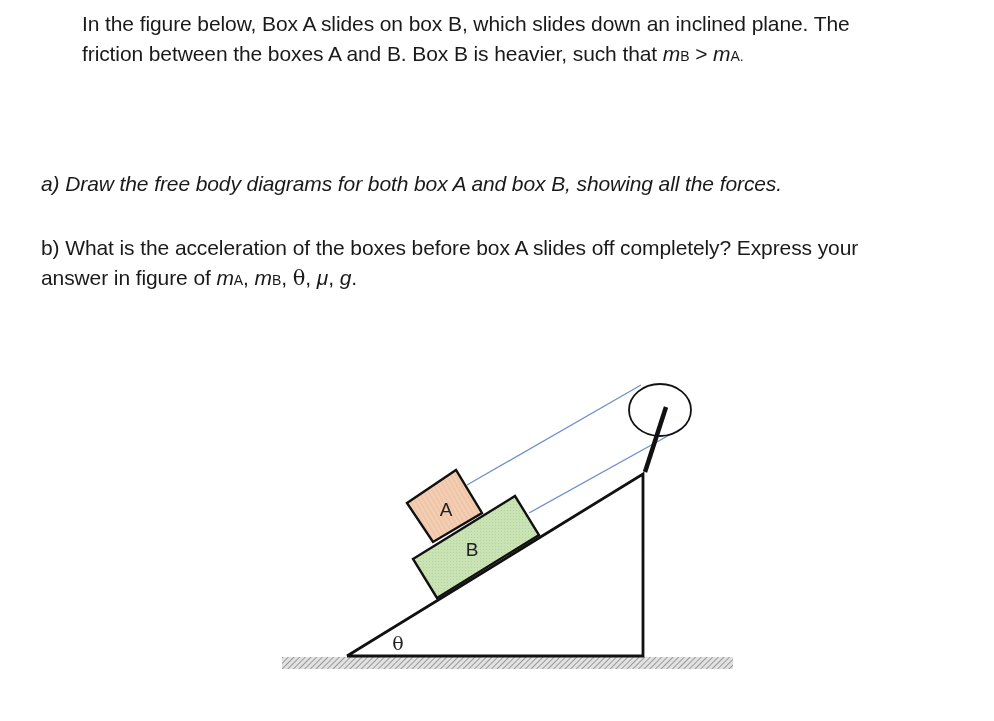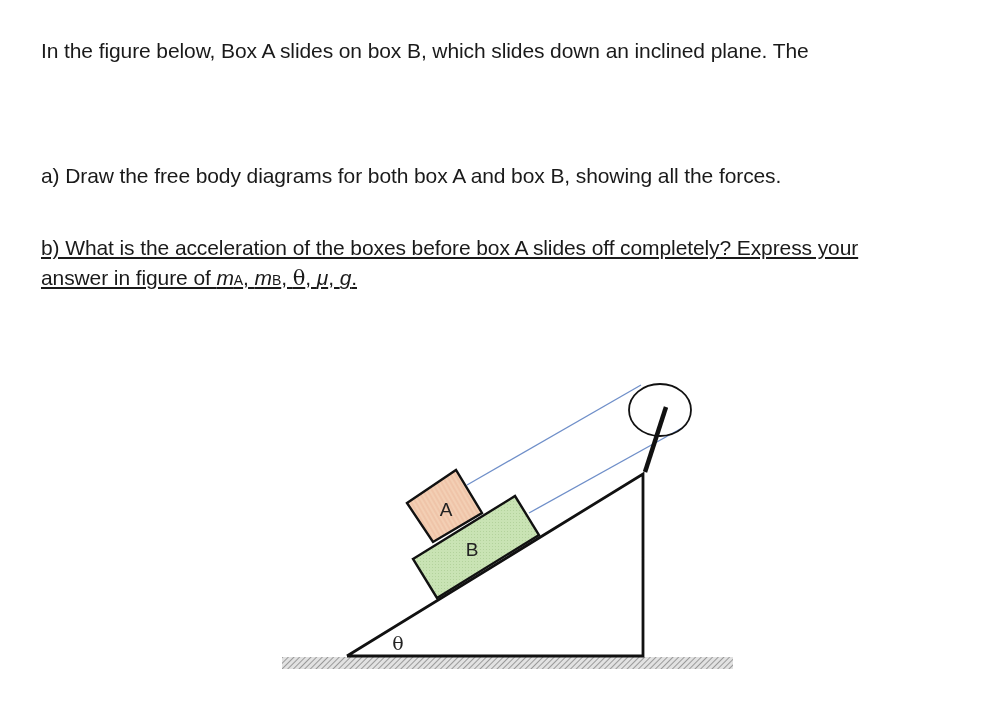--- a/index.html
+++ b/index.html
@@ -3,30 +3,31 @@
   <meta charset="utf-8">
   <style>
     html, body { margin: 0; padding: 0; background: #ffffff; }
     body { width: 994px; height: 721px; position: relative; overflow: hidden;
            font-family: "Liberation Sans", "DejaVu Sans", sans-serif; color: #1a1a1a; }
     .text-block { position: absolute; left: 41px; font-size: 21px; line-height: 30px; letter-spacing: -0.1px; }
     .line { display: block; white-space: nowrap; }
     .it { font-style: italic; }
     .sub { font-size: 14px; font-style: normal; }
     .serif { font-family: "DejaVu Serif", "Liberation Serif", serif; font-style: normal; }
-    #p1 { top: 36px; }
-    #p2 { top: 161px; }
-    #p3 { top: 233px; text-decoration: underline; }
+    #p1 { top: 9px; margin-left: 41px; }
+    #p2 { top: 169px; font-style: italic; }
+    #p3 { top: 233px; }
     svg#figure { position: absolute; left: 0; top: 0; }
   </style>
 </head>
 <body>
 
 <div class="text-block" id="p1">
   <span class="line">In the figure below, Box A slides on box B, which slides down an inclined plane. The</span>
+  <span class="line"><span>friction between the boxes A and B. Box B is heavier, such that </span><span class="it">m</span><span class="sub">B</span><span> &gt; </span><span class="it">m</span><span class="sub">A</span><span class="sub">.</span></span>
 </div>
 
 <div class="text-block" id="p2">
   <span class="line">a) Draw the free body diagrams for both box A and box B, showing all the forces.</span>
 </div>
 
 <div class="text-block" id="p3">
   <span class="line">b) What is the acceleration of the boxes before box A slides off completely? Express your</span>
   <span class="line"><span>answer in figure of </span><span class="it">m</span><span class="sub">A</span><span>, </span><span class="it">m</span><span class="sub">B</span><span>, </span><span class="serif">θ</span><span>, </span><span class="it">μ</span><span>, </span><span class="it">g</span><span>.</span></span>
 </div>

